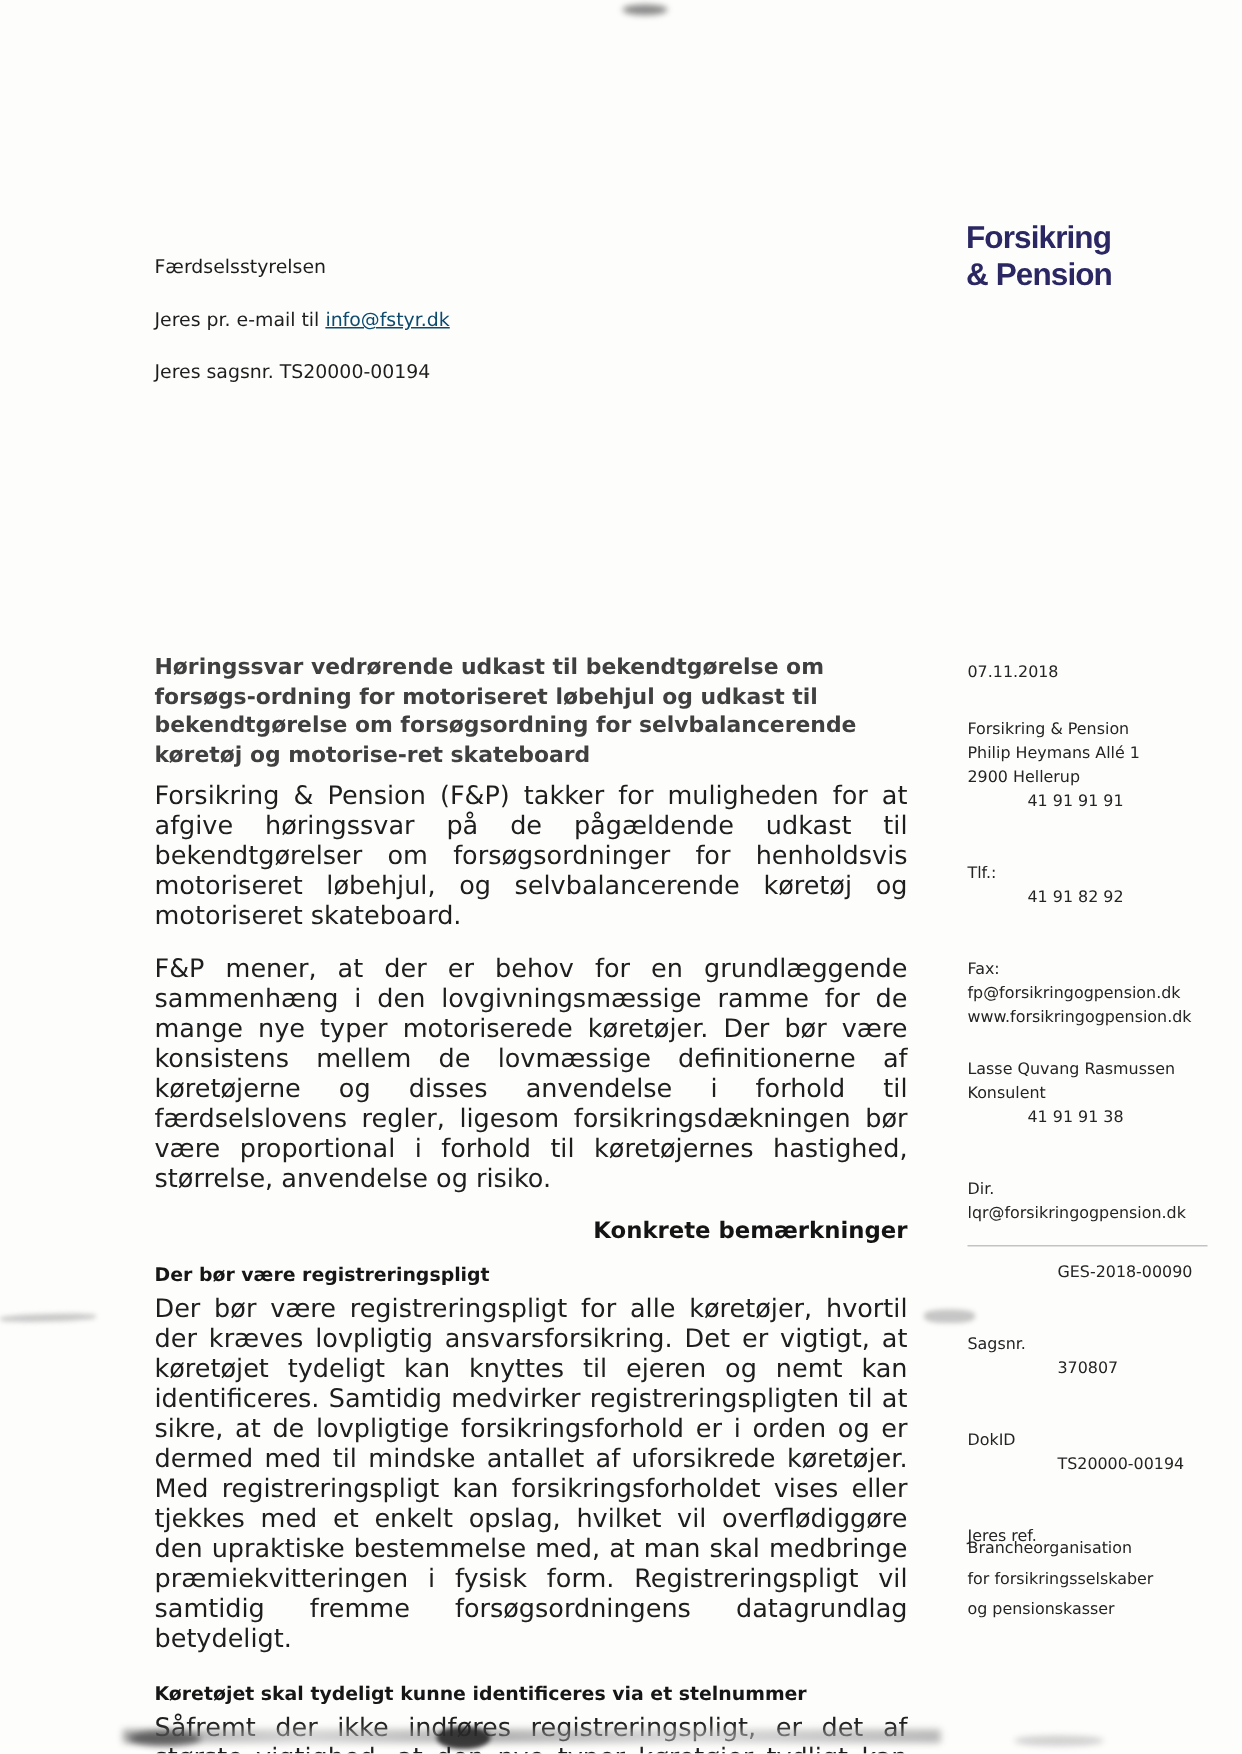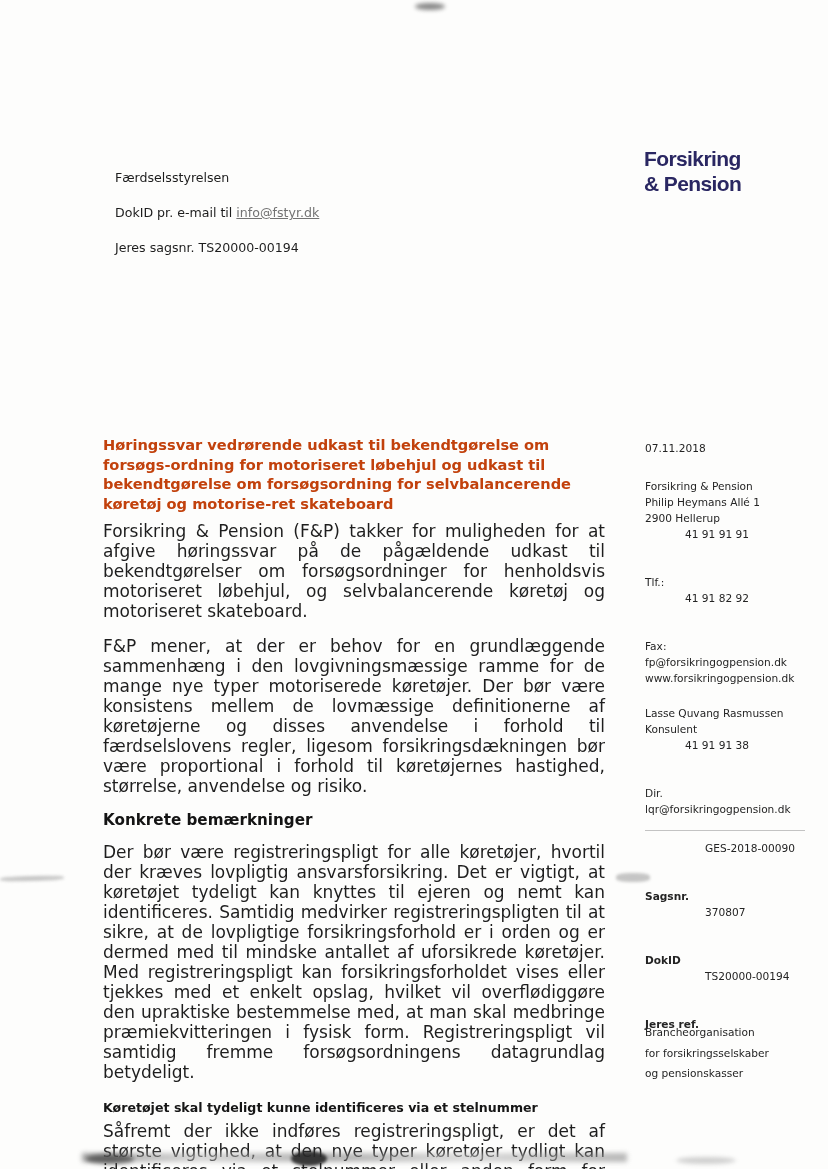--- a/index.html
+++ b/index.html
@@ -13,67 +13,68 @@
     width:828px; height:1169px;
     background:#fdfdfc;
     overflow:hidden;
   }
 
   
   .recipient-block {
     position:absolute; left:103px; top:170px;
     font-size:12.6px; line-height:15px;
   }
-  .recipient-block p { margin:0 0 20px 12px; }
-  a.email-link { color:#737373; text-decoration:underline; cursor:pointer; }
+  .recipient-block p { margin:0 0 20px 0; }
+  a.email-link { color:#0c4a6e; text-decoration:underline; cursor:pointer; }
 
   
   .logo {
     position:absolute; left:644px; top:146px;
     font-family:"Liberation Sans","DejaVu Sans",sans-serif;
     font-weight:bold; font-size:21px; line-height:25px;
     letter-spacing:-0.6px;
   }
 
   
   .main-col {
     position:absolute; left:103px; top:435px; width:502px;
   }
   .main-col h1 {
     font-size:14.6px; line-height:19.5px; font-weight:bold;
-    color:#c2410c; margin:0 0 8px 0; text-align:left;
+    color:#404040; margin:0 0 8px 0; text-align:left;
   }
   .main-col p {
     font-size:17px; line-height:20px; text-align:justify;
     margin:0 0 15px 0; color:#1e1e1e;
   }
   .main-col h2 {
     font-size:15.2px; font-weight:bold; color:#141414;
     margin:7px 0 13px 0;
+    text-align:right;
   }
   .main-col h3 {
     font-size:12.6px; font-weight:bold; color:#161616;
     margin:2px 0 6px 0;
   }
   .main-col h3.second { margin-top:18px; }
 
   
   .sidebar {
     position:absolute; left:645px; top:440px; width:160px;
     font-size:10.6px; line-height:16px; color:#242424;
   }
   .sb-gap-lg { height:22px; }
   .sb-gap-md { height:19px; }
   .sb-row { display:flex; }
   .sb-row .lbl { width:40px; flex:0 0 40px;margin-top:48px; }
   .sb-refs {
     margin-top:13px; padding-top:9px;
     border-top:1px solid #c3c3c3;
   }
-  .sb-refs .sb-row .lbl { width:60px; flex:0 0 60px;font-weight:bold; }
+  .sb-refs .sb-row .lbl { width:60px; flex:0 0 60px; }
   .sb-footer {
     position:absolute; left:645px; top:1022px;
     font-size:10.6px; line-height:20.5px; color:#242424;
   }
 
   
   .artifact { position:absolute; pointer-events:none; }
   .a-top {
     left:415px; top:3px; width:30px; height:7px;
     background:#4a4a4a; border-radius:50%;
@@ -110,34 +111,35 @@
     filter:blur(2px); opacity:.45;
   }
 </style>
 </head>
 <body>
 
 <div class="page">
 
   <div class="recipient-block">
     <p>Færdselsstyrelsen</p>
-    <p><span>DokID pr. e-mail til </span><a class="email-link">info@fstyr.dk</a></p>
+    <p><span>Jeres pr. e-mail til </span><a class="email-link">info@fstyr.dk</a></p>
     <p>Jeres sagsnr. TS20000-00194</p>
   </div>
 
   <div class="logo" style="color:#2a2762;">
     <div>Forsikring</div>
     <div>&amp; Pension</div>
   </div>
 
   <div class="main-col">
     <h1>Høringssvar vedrørende udkast til bekendtgørelse om forsøgs-ordning for motoriseret løbehjul og udkast til bekendtgørelse om forsøgsordning for selvbalancerende køretøj og motorise-ret skateboard</h1>
     <p>Forsikring &amp; Pension (F&amp;P) takker for muligheden for at afgive høringssvar på de pågældende udkast til bekendtgørelser om forsøgsordninger for henholdsvis motoriseret løbehjul, og selvbalancerende køretøj og motoriseret skateboard.</p>
     <p>F&amp;P mener, at der er behov for en grundlæggende sammenhæng i den lovgivningsmæssige ramme for de mange nye typer motoriserede køretøjer. Der bør være konsistens mellem de lovmæssige definitionerne af køretøjerne og disses anvendelse i forhold til færdselslovens regler, ligesom forsikringsdækningen bør være proportional i forhold til køretøjernes hastighed, størrelse, anvendelse og risiko.</p>
     <h2>Konkrete bemærkninger</h2>
+    <h3>Der bør være registreringspligt</h3>
     <p>Der bør være registreringspligt for alle køretøjer, hvortil der kræves lovpligtig ansvarsforsikring. Det er vigtigt, at køretøjet tydeligt kan knyttes til ejeren og nemt kan identificeres. Samtidig medvirker registreringspligten til at sikre, at de lovpligtige forsikringsforhold er i orden og er dermed med til mindske antallet af uforsikrede køretøjer. Med registreringspligt kan forsikringsforholdet vises eller tjekkes med et enkelt opslag, hvilket vil overflødiggøre den upraktiske bestemmelse med, at man skal medbringe præmiekvitteringen i fysisk form. Registreringspligt vil samtidig fremme forsøgsordningens datagrundlag betydeligt.</p>
     <h3 class="second">Køretøjet skal tydeligt kunne identificeres via et stelnummer</h3>
     <p>Såfremt der ikke indføres registreringspligt, er det af største vigtighed, at den nye typer køretøjer tydligt kan identificeres via et stelnummer eller anden form for identifikation. Dette er vigtigt i forbindelse med en ansvarsskade, så skadelidte kan påvise, hvilket køretøj der har forvoldt skaden, og så der ikke vil være tvivl om, hvor det skadevoldende køretøj er forsikret.</p>
   </div>
 
   <aside class="sidebar">
     <div>07.11.2018</div>
     <div class="sb-gap-lg"></div>
     <div>Forsikring &amp; Pension</div>
     <div>Philip Heymans Allé 1</div>

